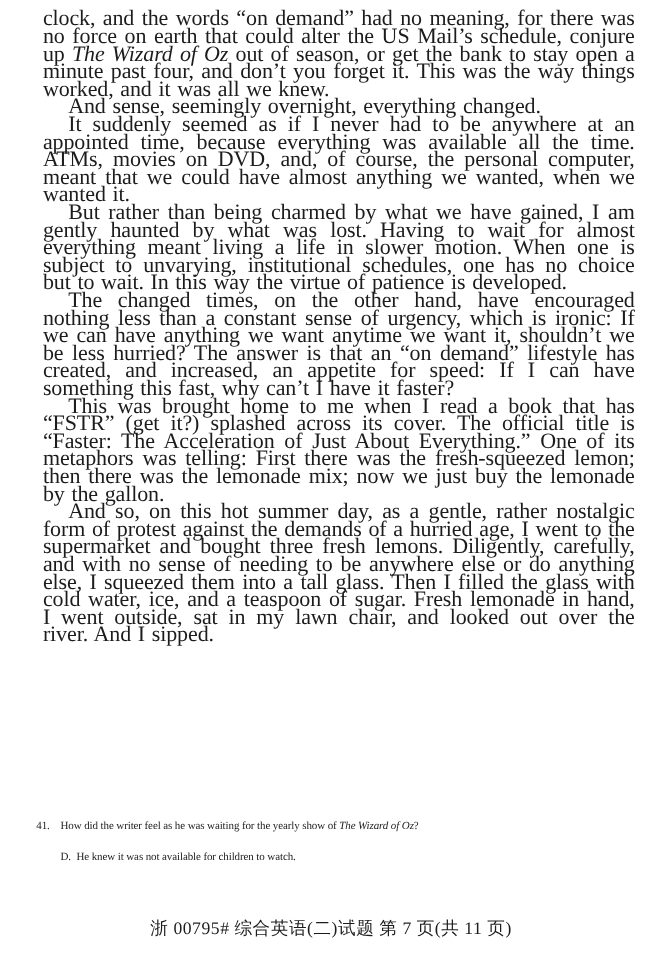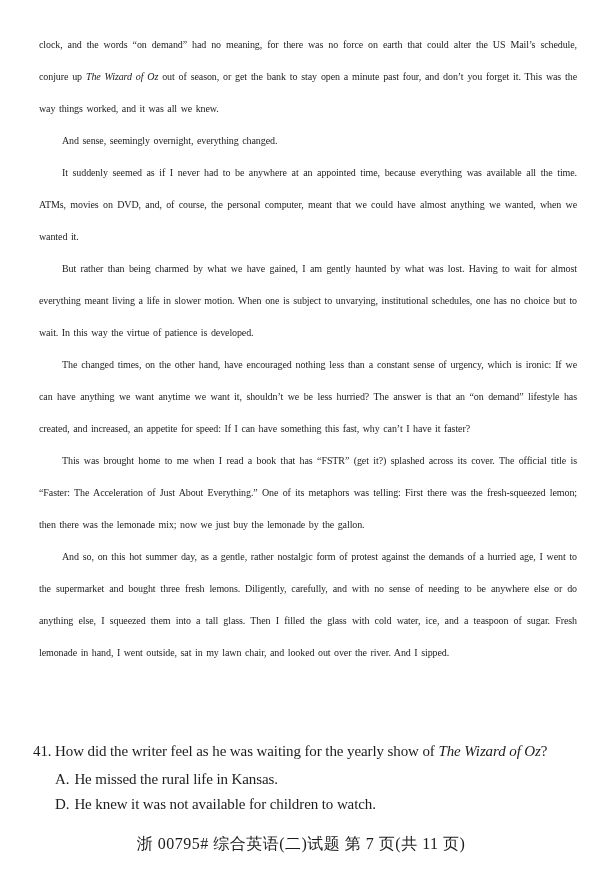--- a/index.html
+++ b/index.html
@@ -12,42 +12,42 @@
     width: 602px;
     height: 873px;
     margin: 0 auto;
     background: #ffffff;
     color: #1c1c1c;
     font-family: "Liberation Serif", "DejaVu Serif", serif;
     overflow: hidden;
   }
   .passage {
     position: absolute;
-    top: 29px;
+    top: 9px;
     left: 39px;
     width: 538px;
-    font-size: 10px;
-    line-height: 32px;
+    font-size: 20px;
+    line-height: 16px;
     text-align: justify;
     letter-spacing: -0.1px;
     word-spacing: 1.2px;
   }
   .para {
     margin: 0;
     text-indent: 23px;
   }
   .para.no-indent {
     text-indent: 0;
   }
   .question-block {
     position: absolute;
     top: 699px;
     left: 33px;
     width: 544px;
-    font-size: 15px;
+    font-size: 10px;
     line-height: 25px;
     letter-spacing: -0.1px;
   }
   .q-stem {
     display: flex;
     align-items: baseline;
   }
   .q-num {
     flex: 0 0 22px;
   }
@@ -93,21 +93,20 @@
       <p class="para"><span>This was brought home to me when I read a book that has “FSTR” (get it?) splashed across its cover. The official title is “Faster: The Acceleration of Just About Everything.” One of its metaphors was telling: First there was the fresh-squeezed lemon; then there was the lemonade mix; now we just buy the lemonade by the gallon.</span></p>
       <p class="para"><span>And so, on this hot summer day, as a gentle, rather nostalgic form of protest against the demands of a hurried age, I went to the supermarket and bought three fresh lemons. Diligently, carefully, and with no sense of needing to be anywhere else or do anything else, I squeezed them into a tall glass. Then I filled the glass with cold water, ice, and a teaspoon of sugar. Fresh lemonade in hand, I went outside, sat in my lawn chair, and looked out over the river. And I sipped.</span></p>
     </div>
 
   <div class="question-block">
     <div class="q-stem">
       <span class="q-num">41.</span>
       <span class="q-text"><span>How did the writer feel as he was waiting for the yearly show of </span><i class="title-italic">The Wizard of Oz</i><span>?</span></span>
     </div>
     <div class="options">
-        <div class="option"><span class="opt-label">A.</span><span class="opt-text">He missed the rural life in Kansas.</span></div>
         <div class="option"><span class="opt-label">D.</span><span class="opt-text">He knew it was not available for children to watch.</span></div>
       </div>
   </div>
 
   <div class="footer">
     <span>浙 00795# 综合英语(二)试题 第 7 页(共 11 页)</span>
   </div>
 
 </div>
 

